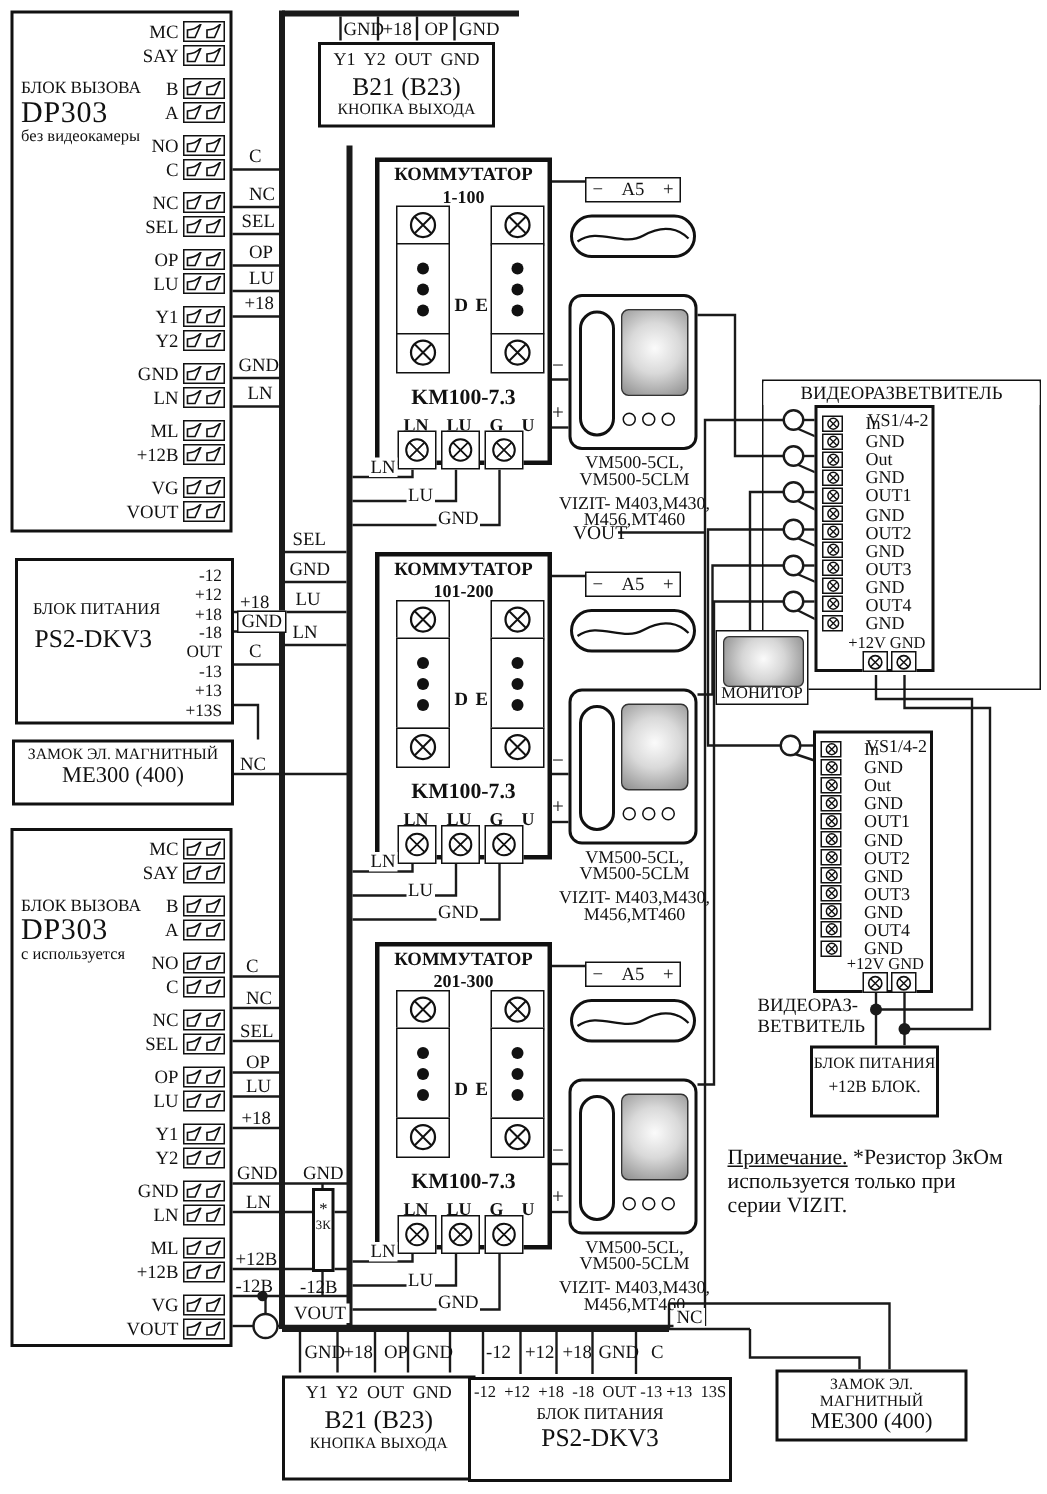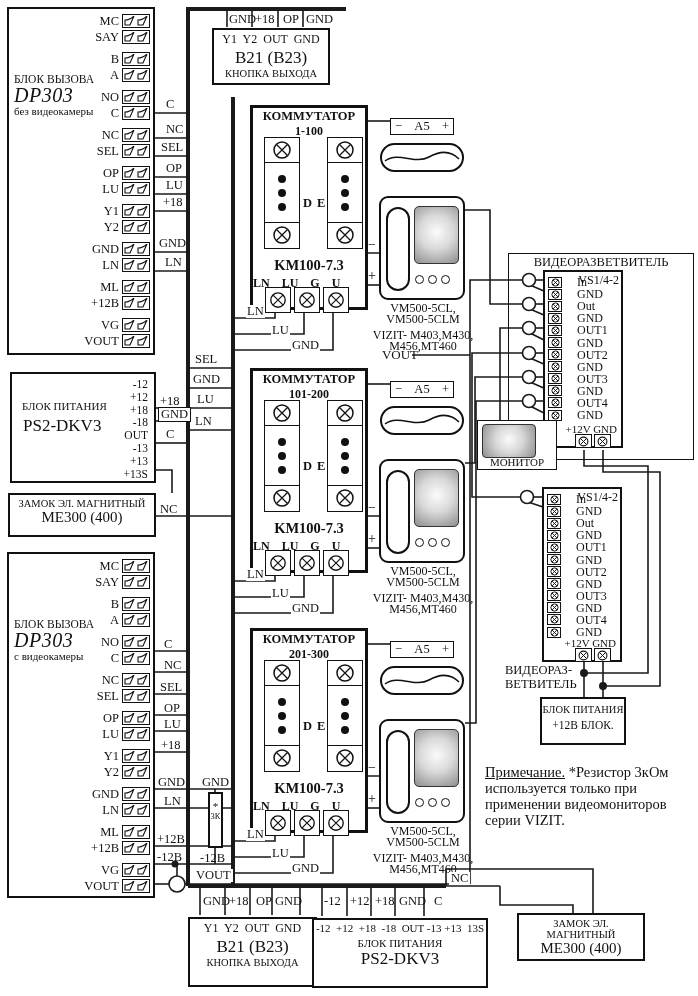--- a/index.html
+++ b/index.html
@@ -2,22 +2,22 @@
 <html><head>
 <meta charset="utf-8">
 <style>
   html,body{margin:0;padding:0;background:#fff;}
   #root{position:relative;width:698px;height:996px;background:#fff;overflow:hidden;
         font-family:"Liberation Serif",serif;color:#111;}
   #wires{position:absolute;left:0;top:0;z-index:0;}
   
   .callblock{position:absolute;width:148px;height:348px;border:2.5px solid #111;background:#fff;box-sizing:border-box;z-index:2;}
   .cb-title{position:absolute;left:5px;top:44px;width:96px;line-height:1.05;}
-  .cb-name{font-size:11.5px;margin-top:20px;}
-  .cb-model{font-size:20px;letter-spacing:.5px;font-style:italic;}
+  .cb-name{font-size:11.5px;}
+  .cb-model{font-size:20px;letter-spacing:.5px;}
   .cb-sub{font-size:11px;}
   .t-col{position:absolute;right:3px;top:4px;}
   .t-row{display:flex;align-items:center;justify-content:flex-end;height:16px;}
   .t-row:nth-child(even){margin-bottom:6px;}
   .t-label{font-size:12.5px;margin-right:3px;white-space:nowrap;}
   .t-cell{width:28px;height:14px;border:1.5px solid #111;display:flex;align-items:center;justify-content:space-around;background:#fff;box-sizing:border-box;}
   .t-cell svg{display:block;}
   
   .wlabel{position:absolute;font-size:12.5px;white-space:nowrap;z-index:3;line-height:1;}
   .boxed{border:1.5px solid #111;padding:0 2px;background:#fff;}
@@ -47,21 +47,21 @@
   .strip{position:absolute;width:36px;}
   .strip-l{left:11px;top:30px;}
   .strip-r{left:74px;top:30px;}
   .strip>div{border:1.5px solid #111;box-sizing:border-box;background:#fff;margin-top:-1.5px;}
   .s-top,.s-bot{height:27px;display:flex;align-items:center;justify-content:center;}
   .s-mid{height:61px;display:flex;flex-direction:column;align-items:center;justify-content:center;gap:6px;}
   .dot{width:8px;height:8px;border-radius:50%;background:#111;}
   .de{position:absolute;top:88px;font-size:12.5px;}
   .de-d{left:50px;} .de-e{left:64px;}
   .comm-model{position:absolute;left:0;right:0;top:149px;text-align:center;font-size:14.5px;}
-  .comm-pins{position:absolute;left:0;top:168px;font-size:12px;word-spacing:9px;}
+  .comm-pins{position:absolute;left:16px;top:168px;font-size:12px;word-spacing:9px;}
   .sq-term{position:absolute;top:179px;width:26px;height:26px;border:1.5px solid #111;box-sizing:border-box;display:flex;align-items:center;justify-content:center;background:#fff;}
   .below{position:absolute;font-size:12.5px;line-height:1;background:#fff;padding:0 1px;}
   .a5{position:absolute;left:150px;top:13px;width:64px;height:17px;border:1.5px solid #111;box-sizing:border-box;display:flex;align-items:center;justify-content:space-between;padding:0 4px;font-size:12.5px;background:#fff;}
   .pill{position:absolute;left:140px;top:38px;width:84px;height:29px;border:2px solid #111;border-radius:15px;box-sizing:border-box;background:#fff;display:flex;align-items:center;justify-content:center;}
   .mon{position:absolute;left:139px;top:91px;width:86px;height:104px;border:2px solid #111;border-radius:9px;box-sizing:border-box;background:#fff;}
   .mon-hand{position:absolute;left:5px;top:9px;width:24px;height:84px;border:2px solid #111;border-radius:12px;box-sizing:border-box;}
   .mon-screen{position:absolute;left:33px;top:8px;width:45px;height:58px;border:1.5px solid #333;border-radius:5px;box-sizing:border-box;
       background:radial-gradient(circle at 50% 45%, #fbfbfb 0%, #d9d9d9 45%, #8d8d8d 100%);}
   .mon-dots{position:absolute;left:34px;top:77px;display:flex;gap:4px;}
   .mon-dots span{width:9px;height:9px;border:1.5px solid #111;border-radius:50%;box-sizing:border-box;}
@@ -75,21 +75,21 @@
   .vs1{left:543px;top:270px;width:80px;height:178px;}
   .vs2{left:542px;top:487px;width:80px;height:175px;}
   .vs-model{position:absolute;right:2px;top:1px;font-size:12px;}
   .vs-terms{position:absolute;left:3px;top:4px;}
   .vs-trow{display:flex;align-items:center;height:12.1px;gap:11px;}
   .vs-sq{width:14px;height:11px;border:1.5px solid #111;box-sizing:border-box;display:flex;align-items:center;justify-content:center;margin-right:4px;background:#fff;}
   .vs-tl{font-size:12px;line-height:1;}
   .vs-power{position:absolute;right:4px;font-size:11px;}
   .vs-psq{position:absolute;width:17px;height:14px;border:1.5px solid #111;box-sizing:border-box;display:flex;align-items:center;justify-content:center;background:#fff;}
   
-  .monblk{position:absolute;left:477px;top:420px;width:80px;height:50px;border:1.5px solid #111;box-sizing:border-box;background:#fff;z-index:2;}
+  .monblk{position:absolute;left:477px;top:420px;width:62px;height:50px;border:1.5px solid #111;box-sizing:border-box;background:#fff;z-index:2;}
   .monblk-screen{position:absolute;left:4px;top:3px;width:52px;height:32px;border:1px solid #333;border-radius:4px;
       background:radial-gradient(circle at 50% 45%, #fbfbfb 0%, #d6d6d6 45%, #8d8d8d 100%);}
   .monblk-lbl{position:absolute;left:0;right:0;bottom:1px;text-align:center;font-size:11px;}
   .vraz{position:absolute;left:505px;font-size:12.5px;line-height:1;z-index:2;}
   .pow12{position:absolute;left:540px;top:697px;width:86px;height:48px;border:2px solid #111;box-sizing:border-box;text-align:center;background:#fff;z-index:2;}
   .pow12 .l1{font-size:10.5px;margin-top:5px;}
   .pow12 .l2{font-size:11.5px;margin-top:4px;}
   .note{position:absolute;left:485px;top:764px;width:212px;font-size:14.5px;line-height:16px;z-index:2;}
   .note-title{text-decoration:underline;}
   
@@ -494,21 +494,21 @@
 
   <span class="wlabel" style="left:195px;top:353px;">SEL</span>
   <span class="wlabel" style="left:193px;top:373px;">GND</span>
   <span class="wlabel" style="left:197px;top:393px;">LU</span>
   <span class="wlabel" style="left:195px;top:415px;">LN</span>
 
   <div class="callblock" style="left:7px;top:552px;height:346px;">
     <div class="cb-title">
       <div class="cb-name">БЛОК ВЫЗОВА</div>
       <div class="cb-model">DP303</div>
-      <div class="cb-sub">с видеокамеры</div>
+      <div class="cb-sub">с используется</div>
     </div>
     <div class="t-col">
 
     <div class="t-row">
         <span class="t-label">MC</span>
         <span class="t-cell">
           <svg width="11" height="10" viewBox="0 0 11 10">
               <path d="M1 9 H6 L10 0 Q6 4 1 4 Z" fill="#fff" stroke="#111" stroke-width="1.1"></path>
             </svg>
           <svg width="11" height="10" viewBox="0 0 11 10">
@@ -1281,21 +1281,20 @@
   <div class="vraz" style="top:664px;">ВИДЕОРАЗ-</div>
   <div class="vraz" style="top:678px;">ВЕТВИТЕЛЬ</div>
   <div class="pow12">
     <div class="l1">БЛОК ПИТАНИЯ</div>
     <div class="l2">+12В БЛОК.</div>
   </div>
 
   <div class="note">
     <div><span class="note-title">Примечание.</span><span> *Резистор 3кОм</span></div>
     <div>используется только при</div>
-    <div>применении  видеомониторов</div>
     <div>серии VIZIT.</div>
   </div>
 
   <span class="wlabel" style="left:203px;top:895px;">GND</span>
   <span class="wlabel" style="left:229px;top:895px;">+18</span>
   <span class="wlabel" style="left:256px;top:895px;">OP</span>
   <span class="wlabel" style="left:275px;top:895px;">GND</span>
   <div class="b21" style="left:188px;top:917px;width:129px;height:70px;">
     <div class="b21-pins">Y1  Y2  OUT  GND</div>
     <div class="b21-model">B21 (B23)</div>

